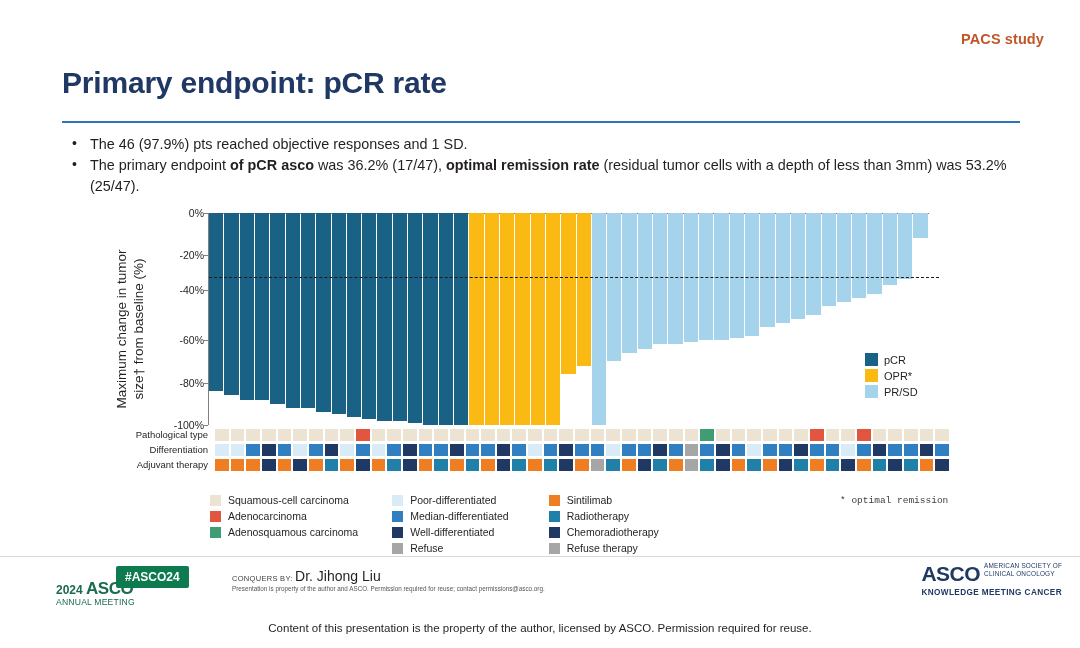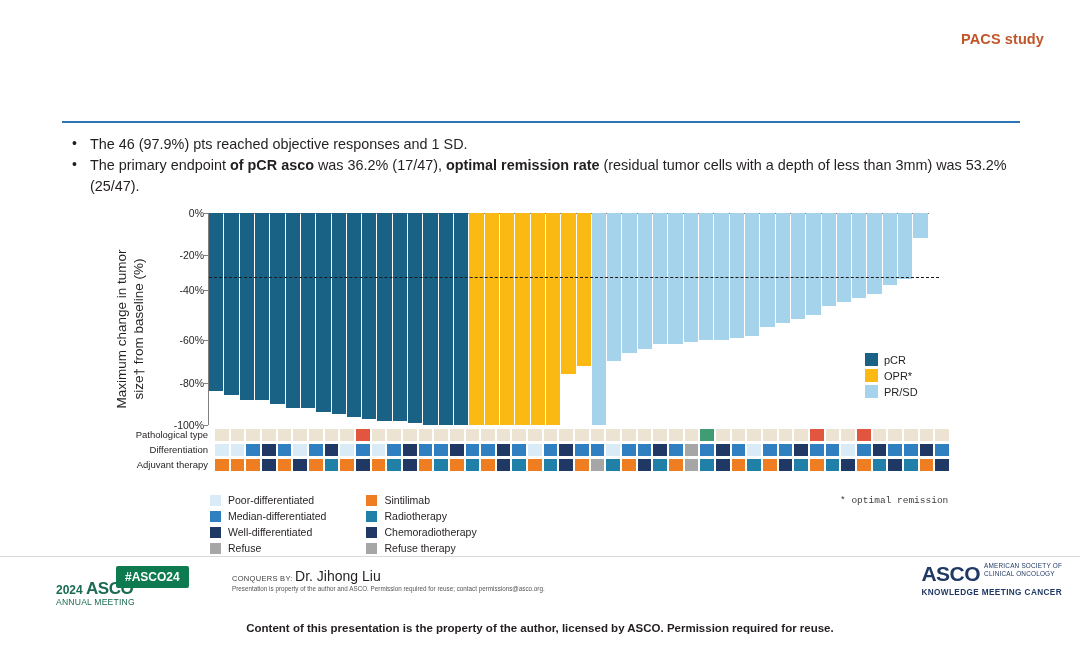--- a/index.html
+++ b/index.html
@@ -335,30 +335,30 @@
     margin-top: 2px;
   }
   .bottom-note {
     position: absolute;
     left: 0;
     top: 622px;
     width: 1080px;
     text-align: center;
     font-size: 11.5px;
     color: #231f20;
-    font-weight: bold;
   }
 </style>
 </head>
 <body>
 
 <div class="slide">
 
   <div class="study-tag">PACS study</div>
 
+  <div class="title">Primary endpoint: pCR rate</div>
   <div class="title-rule"></div>
 
   <div class="bullets" id="bullet-list">
       <div class="bullet">
         <span class="dot">•</span>
         <span class="txt"><span>The 46 (97.9%) pts reached objective responses and 1 SD.</span></span>
       </div>
       <div class="bullet">
         <span class="dot">•</span>
         <span class="txt"><span>The primary endpoint </span><span class="b">of pCR asco</span><span> was 36.2% (17/47), </span><span class="b">optimal remission rate</span><span> (residual tumor cells with a depth of less than 3mm) was 53.2% (25/47).</span></span>
@@ -597,20 +597,34 @@
           <div class="cell" style="background: rgb(32, 128, 168);"></div>
           <div class="cell" style="background: rgb(31, 56, 100);"></div>
           <div class="cell" style="background: rgb(32, 128, 168);"></div>
           <div class="cell" style="background: rgb(239, 126, 34);"></div>
           <div class="cell" style="background: rgb(31, 56, 100);"></div>
         </div>
       </div>
     </div>
 
   <div class="bottom-legend" id="bottom-legend">
+      <div class="leg-col">
+        <div class="leg-item">
+          <span class="sw" style="background: rgb(236, 227, 211);"></span>
+          <span>Squamous-cell carcinoma</span>
+        </div>
+        <div class="leg-item">
+          <span class="sw" style="background: rgb(226, 86, 63);"></span>
+          <span>Adenocarcinoma</span>
+        </div>
+        <div class="leg-item">
+          <span class="sw" style="background: rgb(63, 156, 115);"></span>
+          <span>Adenosquamous carcinoma</span>
+        </div>
+      </div>
       <div class="leg-col c2">
         <div class="leg-item">
           <span class="sw" style="background: rgb(217, 235, 247);"></span>
           <span>Poor-differentiated</span>
         </div>
         <div class="leg-item">
           <span class="sw" style="background: rgb(47, 127, 193);"></span>
           <span>Median-differentiated</span>
         </div>
         <div class="leg-item">

